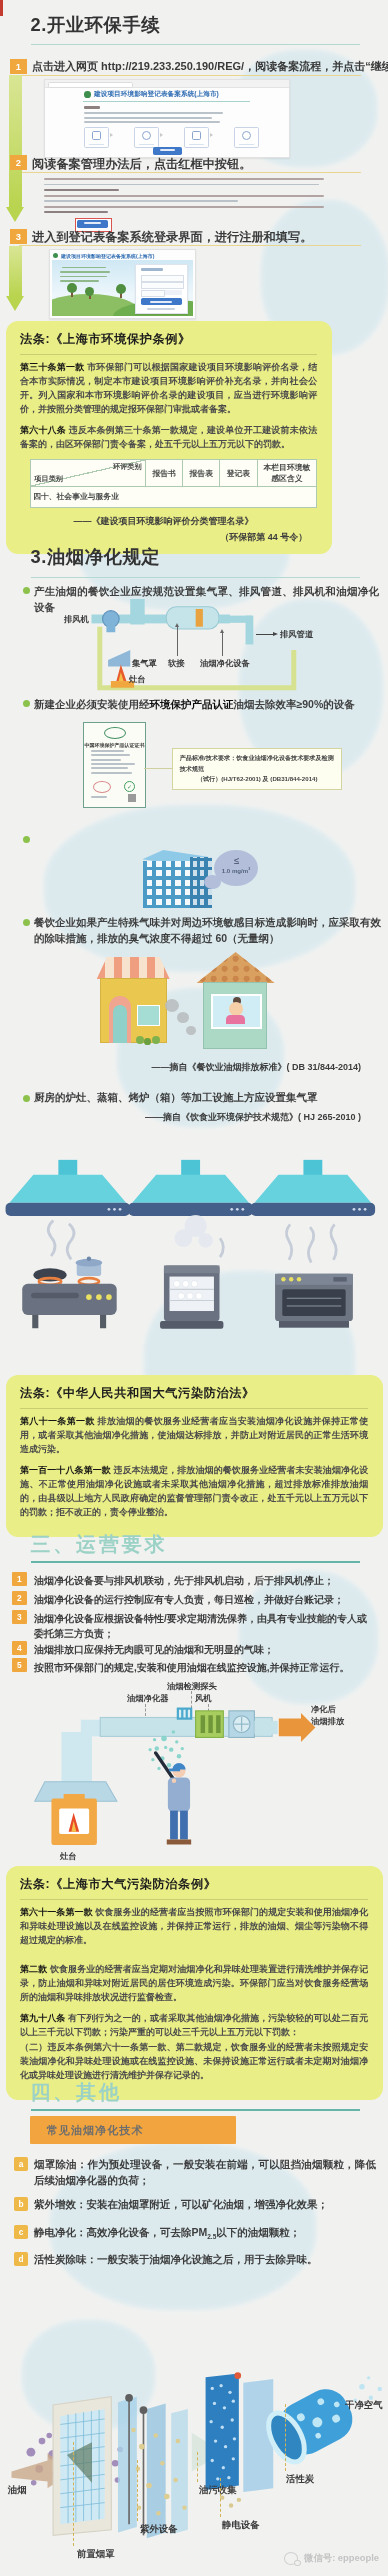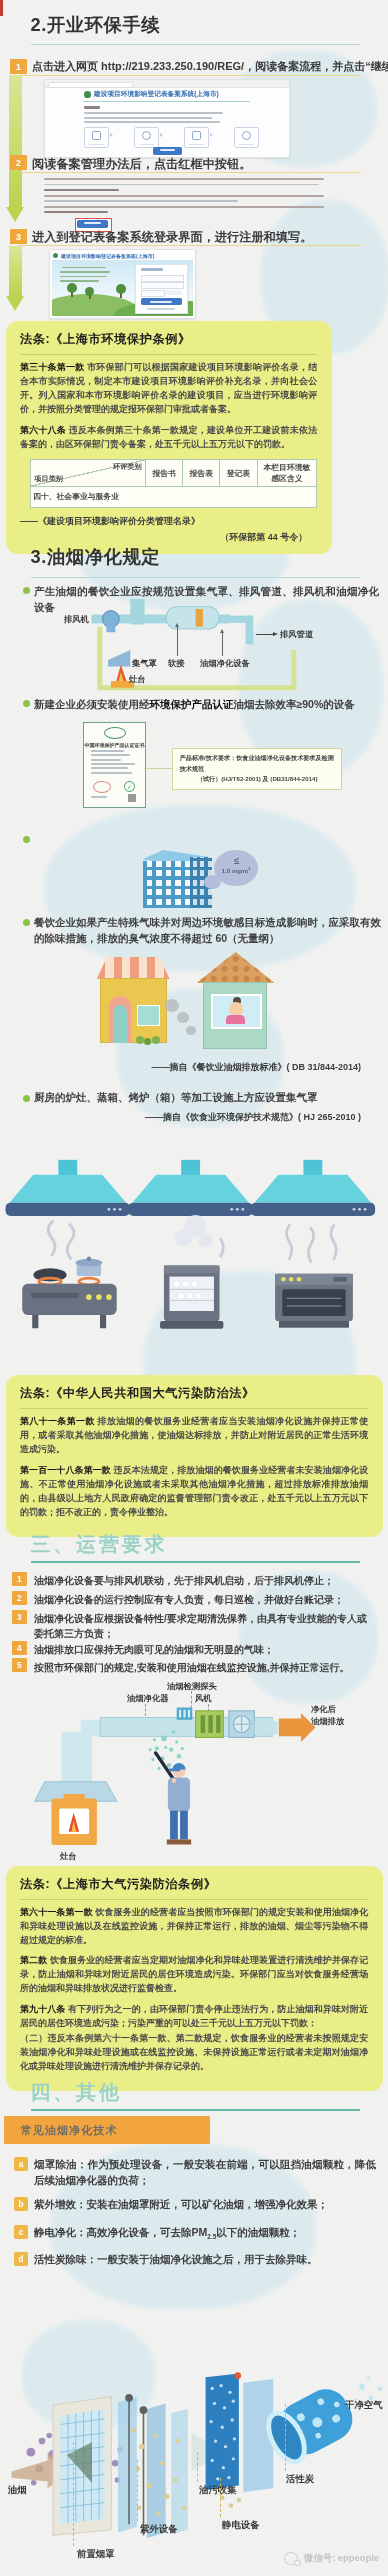--- a/index.html
+++ b/index.html
@@ -218,21 +218,21 @@
         <td style="width:41px">报告书</td>
         <td style="width:41px">报告表</td>
         <td style="width:41px">登记表</td>
         <td style="width:72px">本栏目环境敏感区含义</td>
       </tr>
       <tr>
         <td colspan="6" style="text-align:left;height:16.7px">四十、社会事业与服务业</td>
       </tr>
     </tbody>
       </table>
-    <div style="text-align:left;margin-top:6.7px;padding-right:10px;font-size:9px;font-weight:bold;color:#3d3d3d">——《建设项目环境影响评价分类管理名录》</div>
+    <div style="text-align:center;margin-top:6.7px;padding-right:10px;font-size:9px;font-weight:bold;color:#3d3d3d">——《建设项目环境影响评价分类管理名录》</div>
     <div style="text-align:right;margin-top:3.3px;padding-right:10px;font-size:9px;font-weight:bold;color:#3d3d3d">（环保部第 44 号令）</div>
   </div>
 
   <div class="abs h-black" style="left:30.5px;top:544px">3.油烟净化规定</div>
   <div class="abs rule" style="left:30.5px;top:577px;width:329px"></div>
 
   <div class="bullet" style="left:23px;top:587px"></div>
   <div class="btext" style="left:34px;top:584px;width:345px">产生油烟的餐饮企业应按规范设置集气罩、排风管道、排风机和油烟净化设备</div>
 
   <svg class="abs" style="left:33px;top:599px" width="322" height="97" viewBox="0 0 580 175">
@@ -471,29 +471,29 @@
     <circle cx="283" cy="178" r="4" fill="#f3cdb4"></circle>
     <rect x="276" y="232" width="14" height="52" fill="#3f6fae"></rect>
     <rect x="294" y="232" width="14" height="52" fill="#3f6fae"></rect>
     <rect x="270" y="284" width="44" height="9" fill="#8a5a3a"></rect>
   </svg>
   <div class="lbl" style="left:60px;top:1851px">灶台</div>
 
   <div class="law" style="left:5.6px;top:1866px;width:377px">
     <h3>法条:《上海市大气污染防治条例》</h3>
     <hr>
-    <p style="margin-bottom:6px"><b>第六十一条第一款</b><span> 饮食服务业的经营者应当按照市环保部门的规定安装和使用油烟净化和异味处理设施以及在线监控设施，并保持正常运行，排放的油烟、烟尘等污染物不得超过规定的标准。</span></p>
+    <p style="margin-bottom:15px"><b>第六十一条第一款</b><span> 饮食服务业的经营者应当按照市环保部门的规定安装和使用油烟净化和异味处理设施以及在线监控设施，并保持正常运行，排放的油烟、烟尘等污染物不得超过规定的标准。</span></p>
     <p><b>第二款</b><span> 饮食服务业的经营者应当定期对油烟净化和异味处理装置进行清洗维护并保存记录，防止油烟和异味对附近居民的居住环境造成污染。环保部门应当对饮食服务经营场所的油烟和异味排放状况进行监督检查。</span></p>
-    <p style="margin-bottom:1.1px"><b>第九十八条</b><span> 有下列行为之一的，由环保部门责令停止违法行为，防止油烟和异味对附近居民的居住环境造成污染；污染严重的可以处三千元以上五万元以下罚款：</span></p>
+    <p style="margin-bottom:1.1px"><b>第九十八条</b><span> 有下列行为之一的，或者采取其他油烟净化措施，污染较轻的可以处二百元以上三千元以下罚款；污染严重的可以处三千元以上五万元以下罚款：</span></p>
     <p><span>（二）违反本条例第六十一条第一款、第二款规定，饮食服务业的经营者未按照规定安装油烟净化和异味处理设施或在线监控设施、未保持设施正常运行或者未定期对油烟净化或异味处理设施进行清洗维护并保存记录的。</span></p>
   </div>
 
   <div class="abs h-teal" style="left:30.5px;top:2079px">四、其他</div>
   <div class="abs rule-teal" style="left:30.5px;top:2109px;width:329px"></div>
-  <div class="banner" style="left:4px;top:2116px;width:189px;height:28px">常见油烟净化技术</div>
+  <div class="banner" style="left:30px;top:2116px;width:189px;height:28px">常见油烟净化技术</div>
 
   <div class="abadge" style="left:14px;top:2157px">a</div>
   <div class="itext" style="left:34px;top:2157px;width:342px;font-size:10.5px">烟罩除油：作为预处理设备，一般安装在前端，可以阻挡油烟颗粒，降低后续油烟净化器的负荷；</div>
   <div class="abadge" style="left:14px;top:2197px">b</div>
   <div class="itext" style="left:34px;top:2197px;width:342px;font-size:10.5px">紫外增效：安装在油烟罩附近，可以矿化油烟，增强净化效果；</div>
   <div class="abadge" style="left:14px;top:2225px">c</div>
   <div class="itext" style="left:34px;top:2225px;width:342px;font-size:10.5px"><span>静电净化：高效净化设备，可去除PM</span><span class="sub">2.5</span><span>以下的油烟颗粒；</span></div>
   <div class="abadge" style="left:14px;top:2252px">d</div>
   <div class="itext" style="left:34px;top:2252px;width:342px;font-size:10.5px">活性炭除味：一般安装于油烟净化设施之后，用于去除异味。</div>
 

